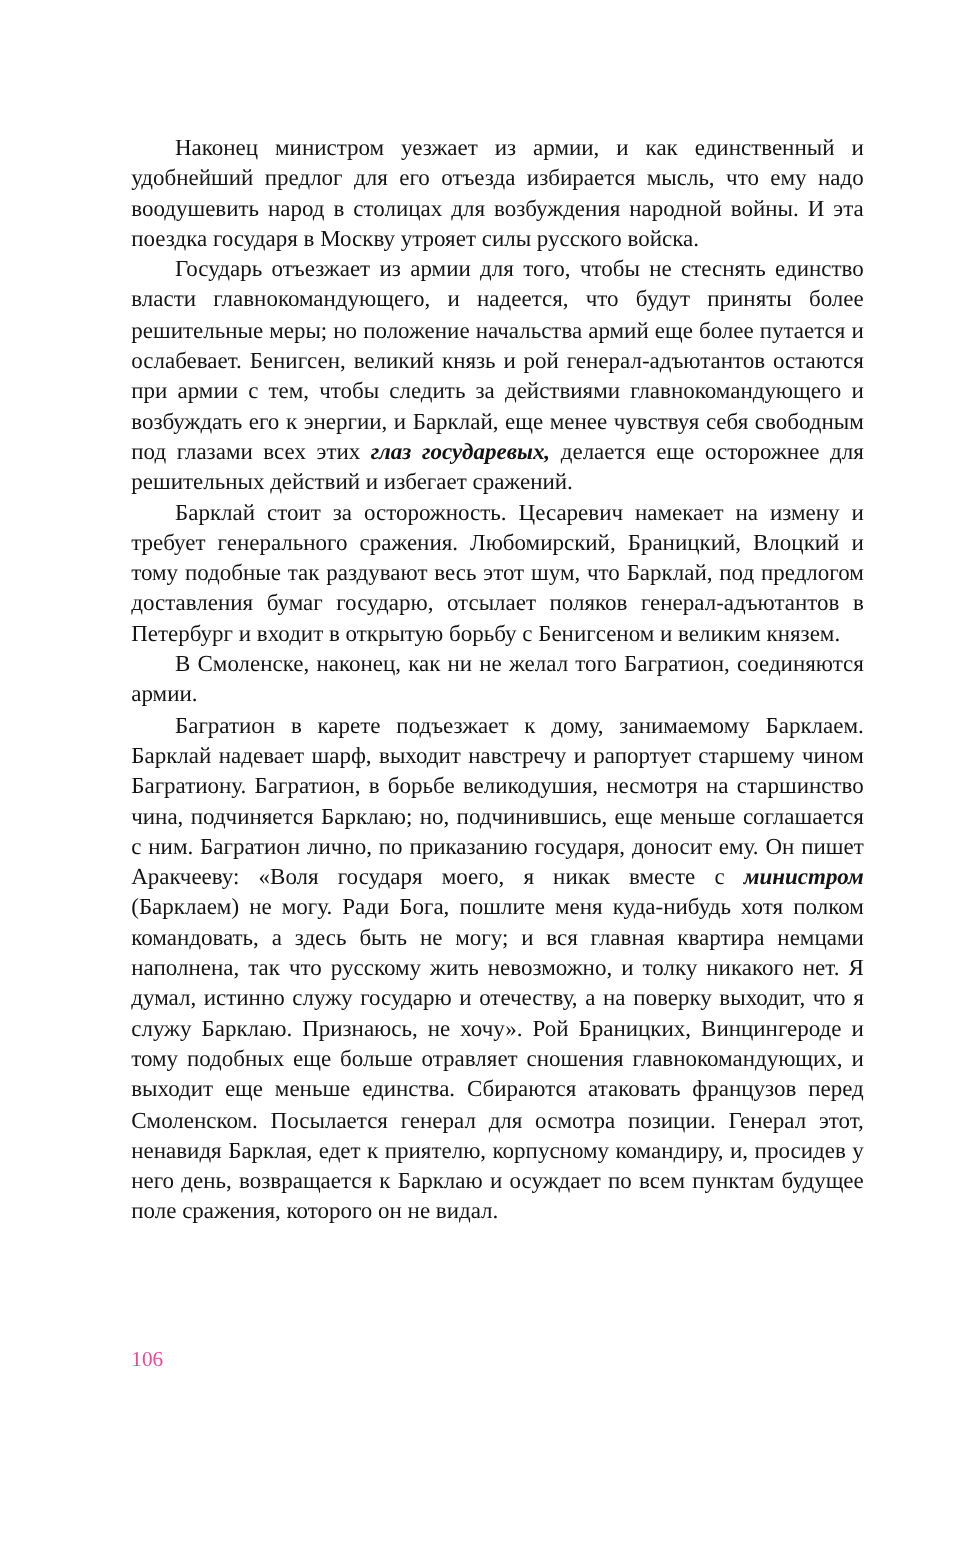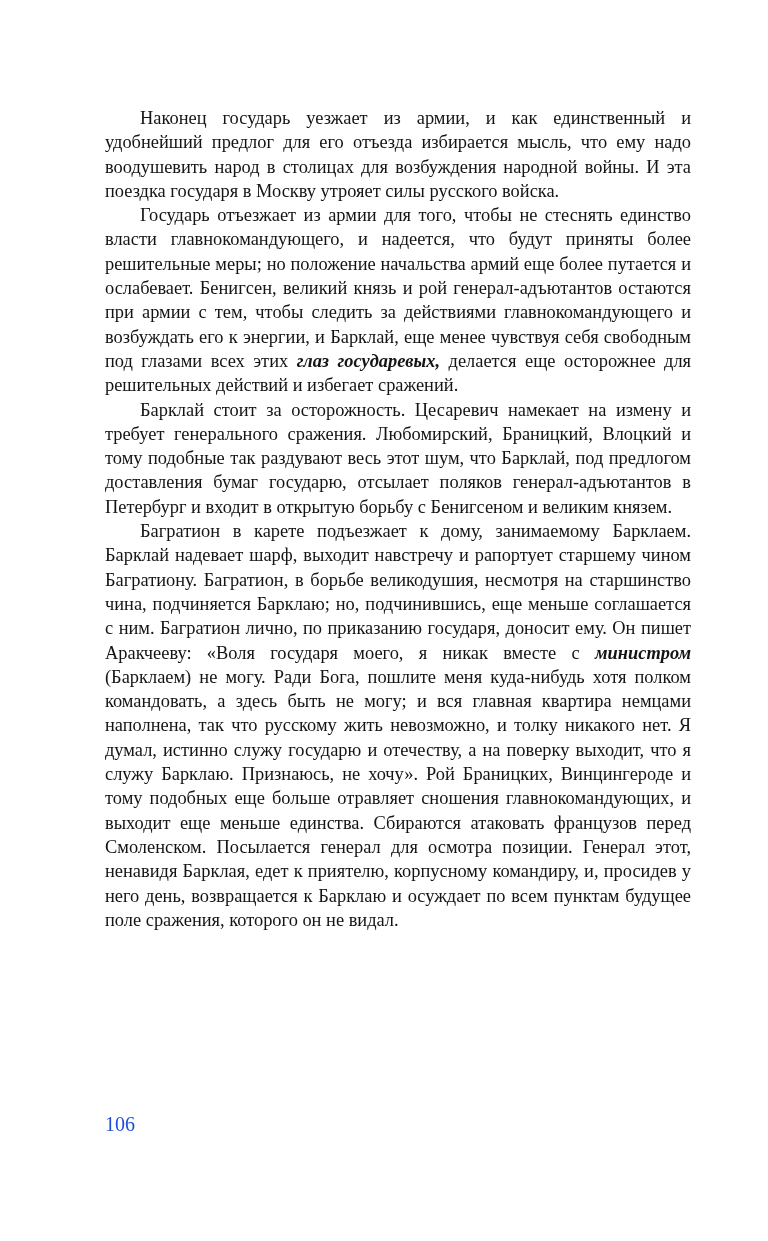--- a/index.html
+++ b/index.html
@@ -30,30 +30,31 @@
   .para {
     text-indent: 35px;
   }
   .para em {
     font-style: italic;
     font-weight: bold;
   }
   .page-number {
     position: absolute;
     left: 105px;
-    top: 1112px;
-    font-size: 20px;
+    top: 1076px;
+    font-size: 17px;
     line-height: 24px;
-    color: #1d4ed8;
+    color: #ec4899;
   }
 </style>
 </head>
 <body>
 
 <div class="book-page">
   <div class="text-block">
-      <p class="para"><span>Наконец государь уезжает из армии, и как единственный и удобнейший предлог для его отъезда избирается мысль, что ему надо воодушевить народ в столицах для возбуждения народной войны. И эта поездка государя в Москву утрояет силы русского войска.</span></p>
+      <p class="para"><span>Наконец министром уезжает из армии, и как единственный и удобнейший предлог для его отъезда избирается мысль, что ему надо воодушевить народ в столицах для возбуждения народной войны. И эта поездка государя в Москву утрояет силы русского войска.</span></p>
       <p class="para"><span>Государь отъезжает из армии для того, чтобы не стеснять единство власти главнокомандующего, и надеется, что будут приняты более решительные меры; но положение начальства армий еще более путается и ослабевает. Бенигсен, великий князь и рой генерал-адъютантов остаются при армии с тем, чтобы следить за действиями главнокомандующего и возбуждать его к энергии, и Барклай, еще менее чувствуя себя свободным под глазами всех этих </span><em>глаз государевых,</em><span> делается еще осторожнее для решительных действий и избегает сражений.</span></p>
       <p class="para"><span>Барклай стоит за осторожность. Цесаревич намекает на измену и требует генерального сражения. Любомирский, Браницкий, Влоцкий и тому подобные так раздувают весь этот шум, что Барклай, под предлогом доставления бумаг государю, отсылает поляков генерал-адъютантов в Петербург и входит в открытую борьбу с Бенигсеном и великим князем.</span></p>
+      <p class="para"><span>В Смоленске, наконец, как ни не желал того Багратион, соединяются армии.</span></p>
       <p class="para"><span>Багратион в карете подъезжает к дому, занимаемому Барклаем. Барклай надевает шарф, выходит навстречу и рапортует старшему чином Багратиону. Багратион, в борьбе великодушия, несмотря на старшинство чина, подчиняется Барклаю; но, подчинившись, еще меньше соглашается с ним. Багратион лично, по приказанию государя, доносит ему. Он пишет Аракчееву: «Воля государя моего, я никак вместе с </span><em>министром</em><span> (Барклаем) не могу. Ради Бога, пошлите меня куда-нибудь хотя полком командовать, а здесь быть не могу; и вся главная квартира немцами наполнена, так что русскому жить невозможно, и толку никакого нет. Я думал, истинно служу государю и отечеству, а на поверку выходит, что я служу Барклаю. Признаюсь, не хочу». Рой Браницких, Винцингероде и тому подобных еще больше отравляет сношения главнокомандующих, и выходит еще меньше единства. Сбираются атаковать французов перед Смоленском. Посылается генерал для осмотра позиции. Генерал этот, ненавидя Барклая, едет к приятелю, корпусному командиру, и, просидев у него день, возвращается к Барклаю и осуждает по всем пунктам будущее поле сражения, которого он не видал.</span></p>
     </div>
   <div class="page-number">106</div>
 </div>
 
 </body></html>

